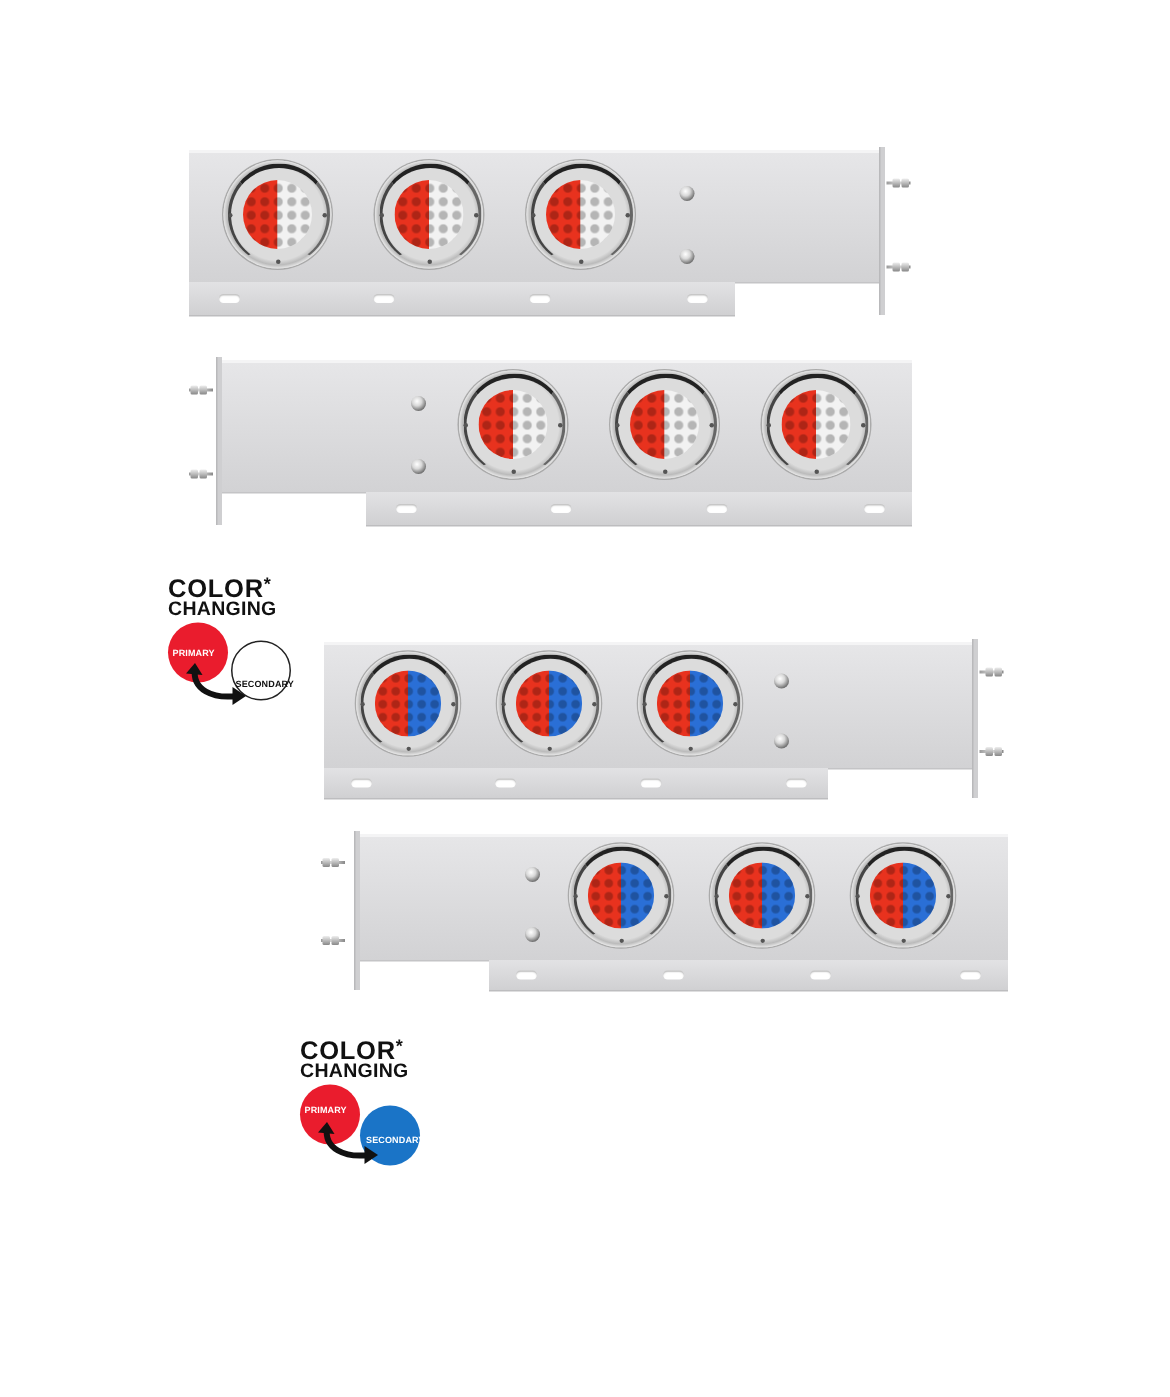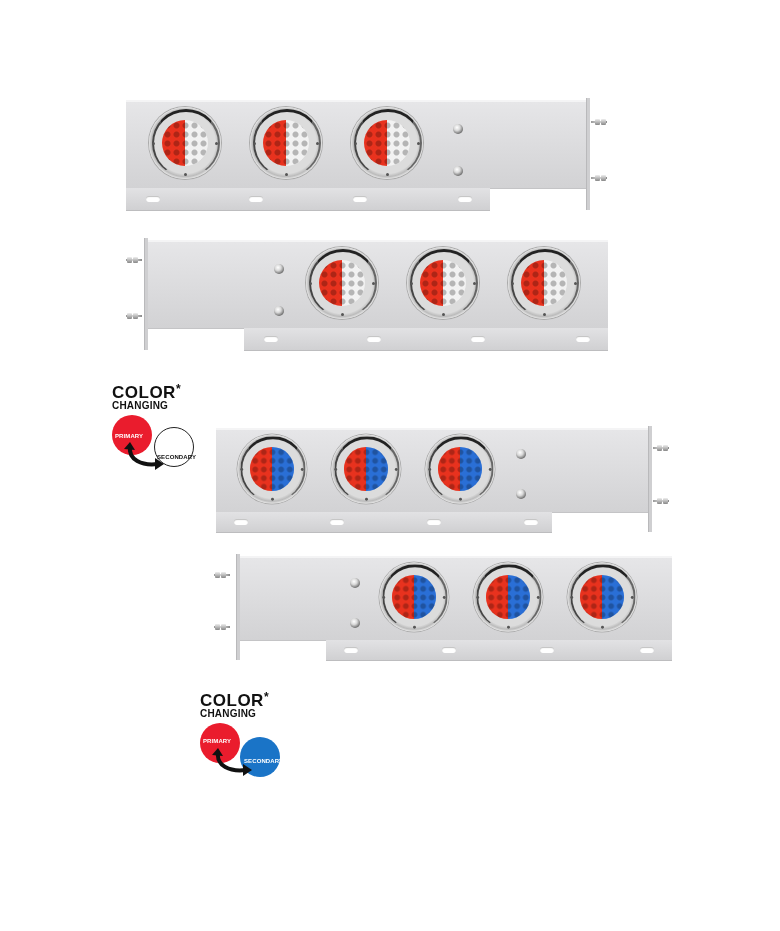--- a/index.html
+++ b/index.html
@@ -20,21 +20,21 @@
   .lens .half { position:absolute; top:0; width:23px; height:46px; }
   .lens .left { left:0; }
   .lens .right { left:23px; }
   .lens .dots { position:absolute; inset:0;
      background-image:radial-gradient(circle, rgba(0,0,0,.25) 0 2.5px, transparent 3.5px);
      background-size:9px 9px; background-position:1px 1px; }
   .light .screw { position:absolute; width:3px; height:3px; border-radius:50%; background:#555; }
   .legend { position:absolute; }
   .legend .t1 { font-weight:bold; font-size:17px; letter-spacing:0.5px; color:#111; line-height:17px; }
   .legend .t1 sup { font-size:12px; vertical-align:top; position:relative; top:-3px; }
-  .legend .t2 { font-weight:bold; font-size:10px; color:#111; line-height:10px; letter-spacing:.2px; }
+  .legend .t2 { font-weight:bold; font-size:13px; color:#111; line-height:10px; letter-spacing:.2px; }
   .legend .c1 { position:absolute; width:40px; height:40px; border-radius:50%; }
   .legend .c2 { position:absolute; width:40px; height:40px; border-radius:50%; }
   .legend .lbl { position:absolute; font-weight:bold; font-size:6px; letter-spacing:0.1px; }
   .legend svg { position:absolute; }
 </style>
 </head>
 <body>
 
 <div class="bar" style="left:126px;top:100px;width:485px;height:112px;">
   <div class="plate" style="left:0;top:0;width:460px;height:86px;"></div>

